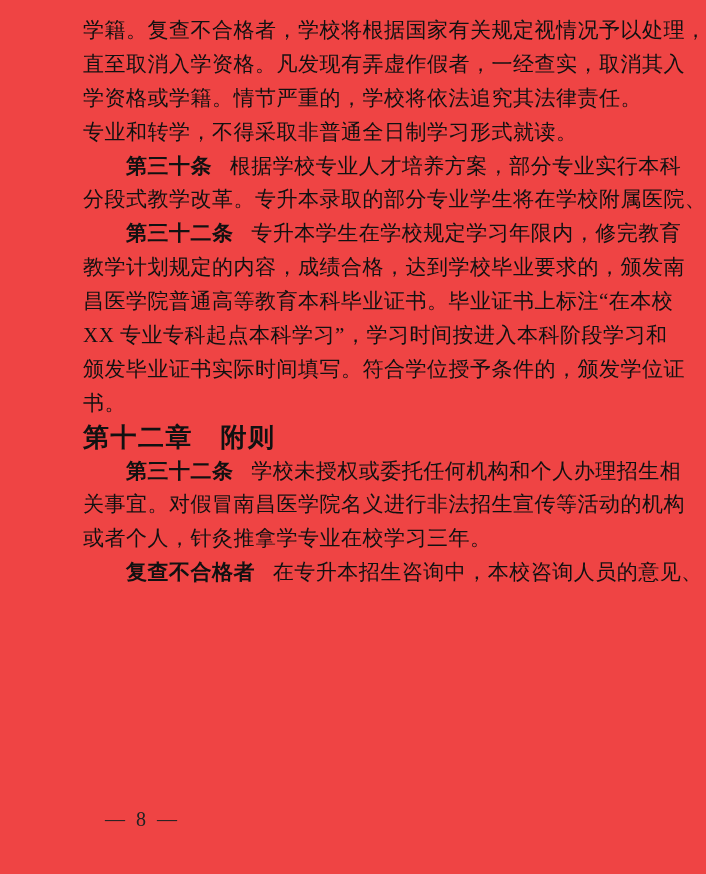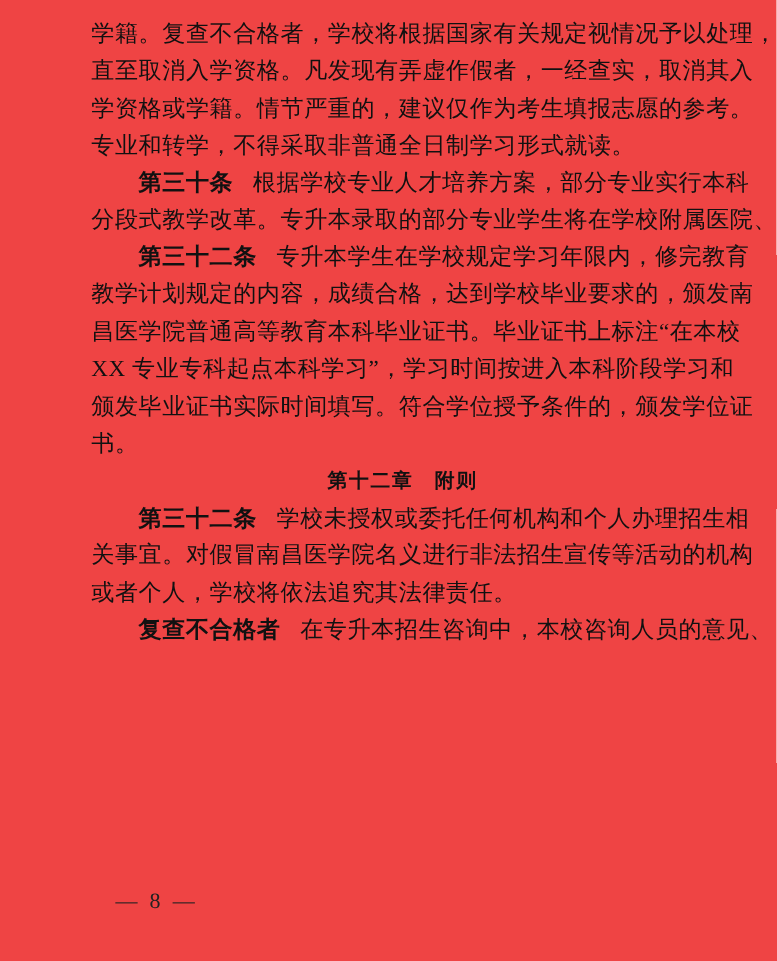--- a/index.html
+++ b/index.html
@@ -31,50 +31,50 @@
   }
   .line.indent {
     text-indent: 43px;
   }
   .term {
     font-weight: bold;
     margin-right: 0.85em;
   }
   .heading {
     font-weight: bold;
-    font-size: 18px;
-    text-align: center;
+    font-size: 26px;
+    text-align: left;
     letter-spacing: 1.5px;
   }
   .footer {
     position: absolute;
     left: 105px;
     top: 808px;
     font-size: 20px;
     letter-spacing: 3px;
     color: #222222;
   }
 </style>
 </head>
 <body>
 
 <div class="page">
   <div class="content">
       <div class="line">学籍。复查不合格者，学校将根据国家有关规定视情况予以处理，</div>
       <div class="line">直至取消入学资格。凡发现有弄虚作假者，一经查实，取消其入</div>
-      <div class="line">学资格或学籍。情节严重的，建议仅作为考生填报志愿的参考。</div>
+      <div class="line">学资格或学籍。情节严重的，学校将依法追究其法律责任。</div>
       <div class="line">专业和转学，不得采取非普通全日制学习形式就读。</div>
       <div class="line indent"><b class="term">第三十条</b><span>根据学校专业人才培养方案，部分专业实行本科</span></div>
       <div class="line">分段式教学改革。专升本录取的部分专业学生将在学校附属医院、</div>
       <div class="line indent"><b class="term">第三十二条</b><span>专升本学生在学校规定学习年限内，修完教育</span></div>
       <div class="line">教学计划规定的内容，成绩合格，达到学校毕业要求的，颁发南</div>
       <div class="line">昌医学院普通高等教育本科毕业证书。毕业证书上标注“在本校</div>
       <div class="line">XX 专业专科起点本科学习”，学习时间按进入本科阶段学习和</div>
       <div class="line">颁发毕业证书实际时间填写。符合学位授予条件的，颁发学位证</div>
       <div class="line">书。</div>
       <div class="line heading">第十二章　附则</div>
       <div class="line indent"><b class="term">第三十二条</b><span>学校未授权或委托任何机构和个人办理招生相</span></div>
       <div class="line">关事宜。对假冒南昌医学院名义进行非法招生宣传等活动的机构</div>
-      <div class="line">或者个人，学校将依法追究其法律责任。</div>
+      <div class="line">或者个人，针灸推拿学专业在校学习三年。</div>
       <div class="line indent"><b class="term">复查不合格者</b><span>在专升本招生咨询中，本校咨询人员的意见、</span></div>
     </div>
   <div class="footer">— 8 —</div>
 </div>
 
 </body></html>

